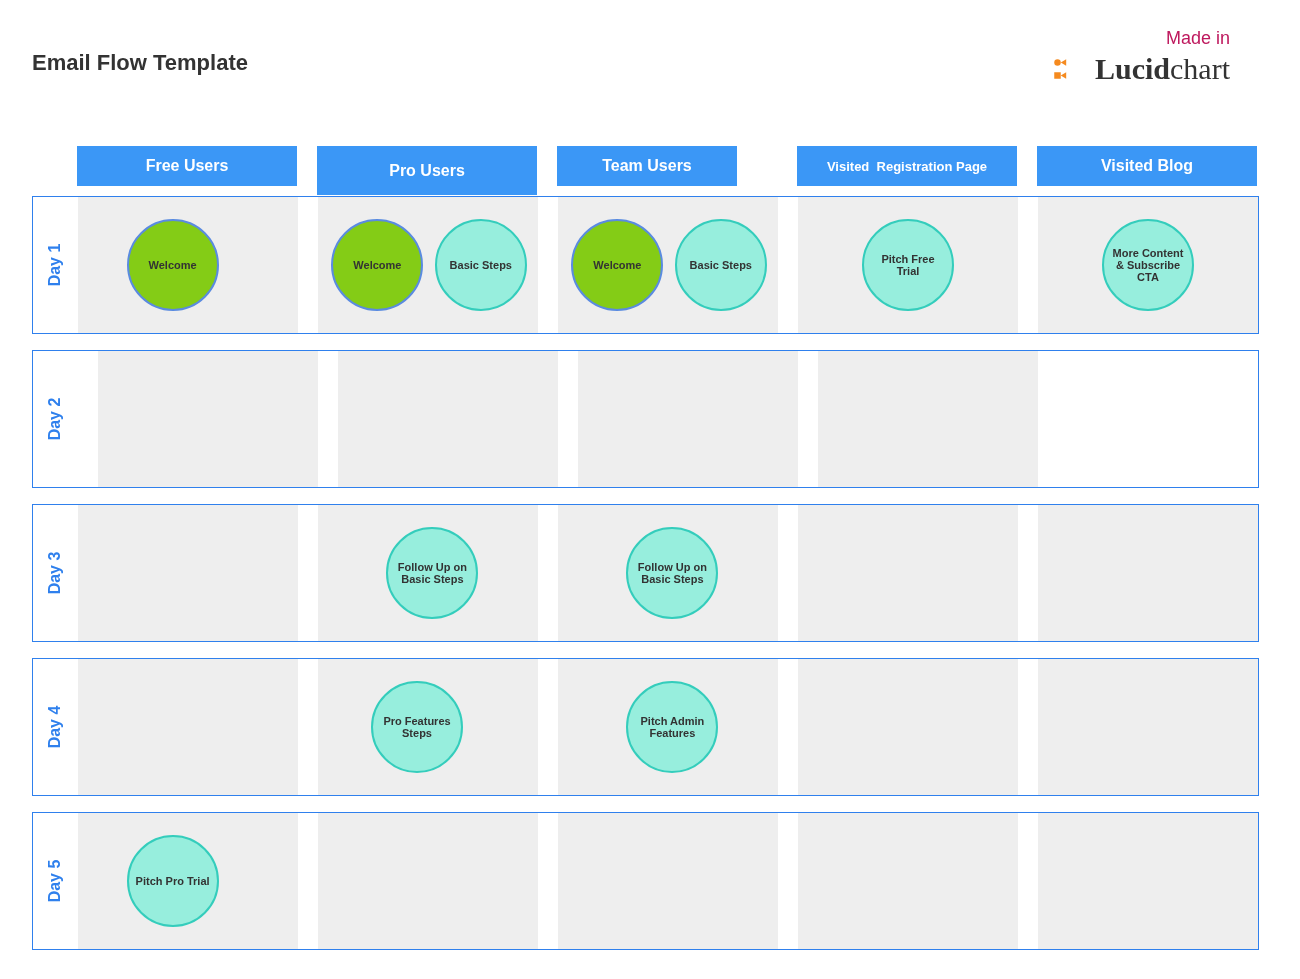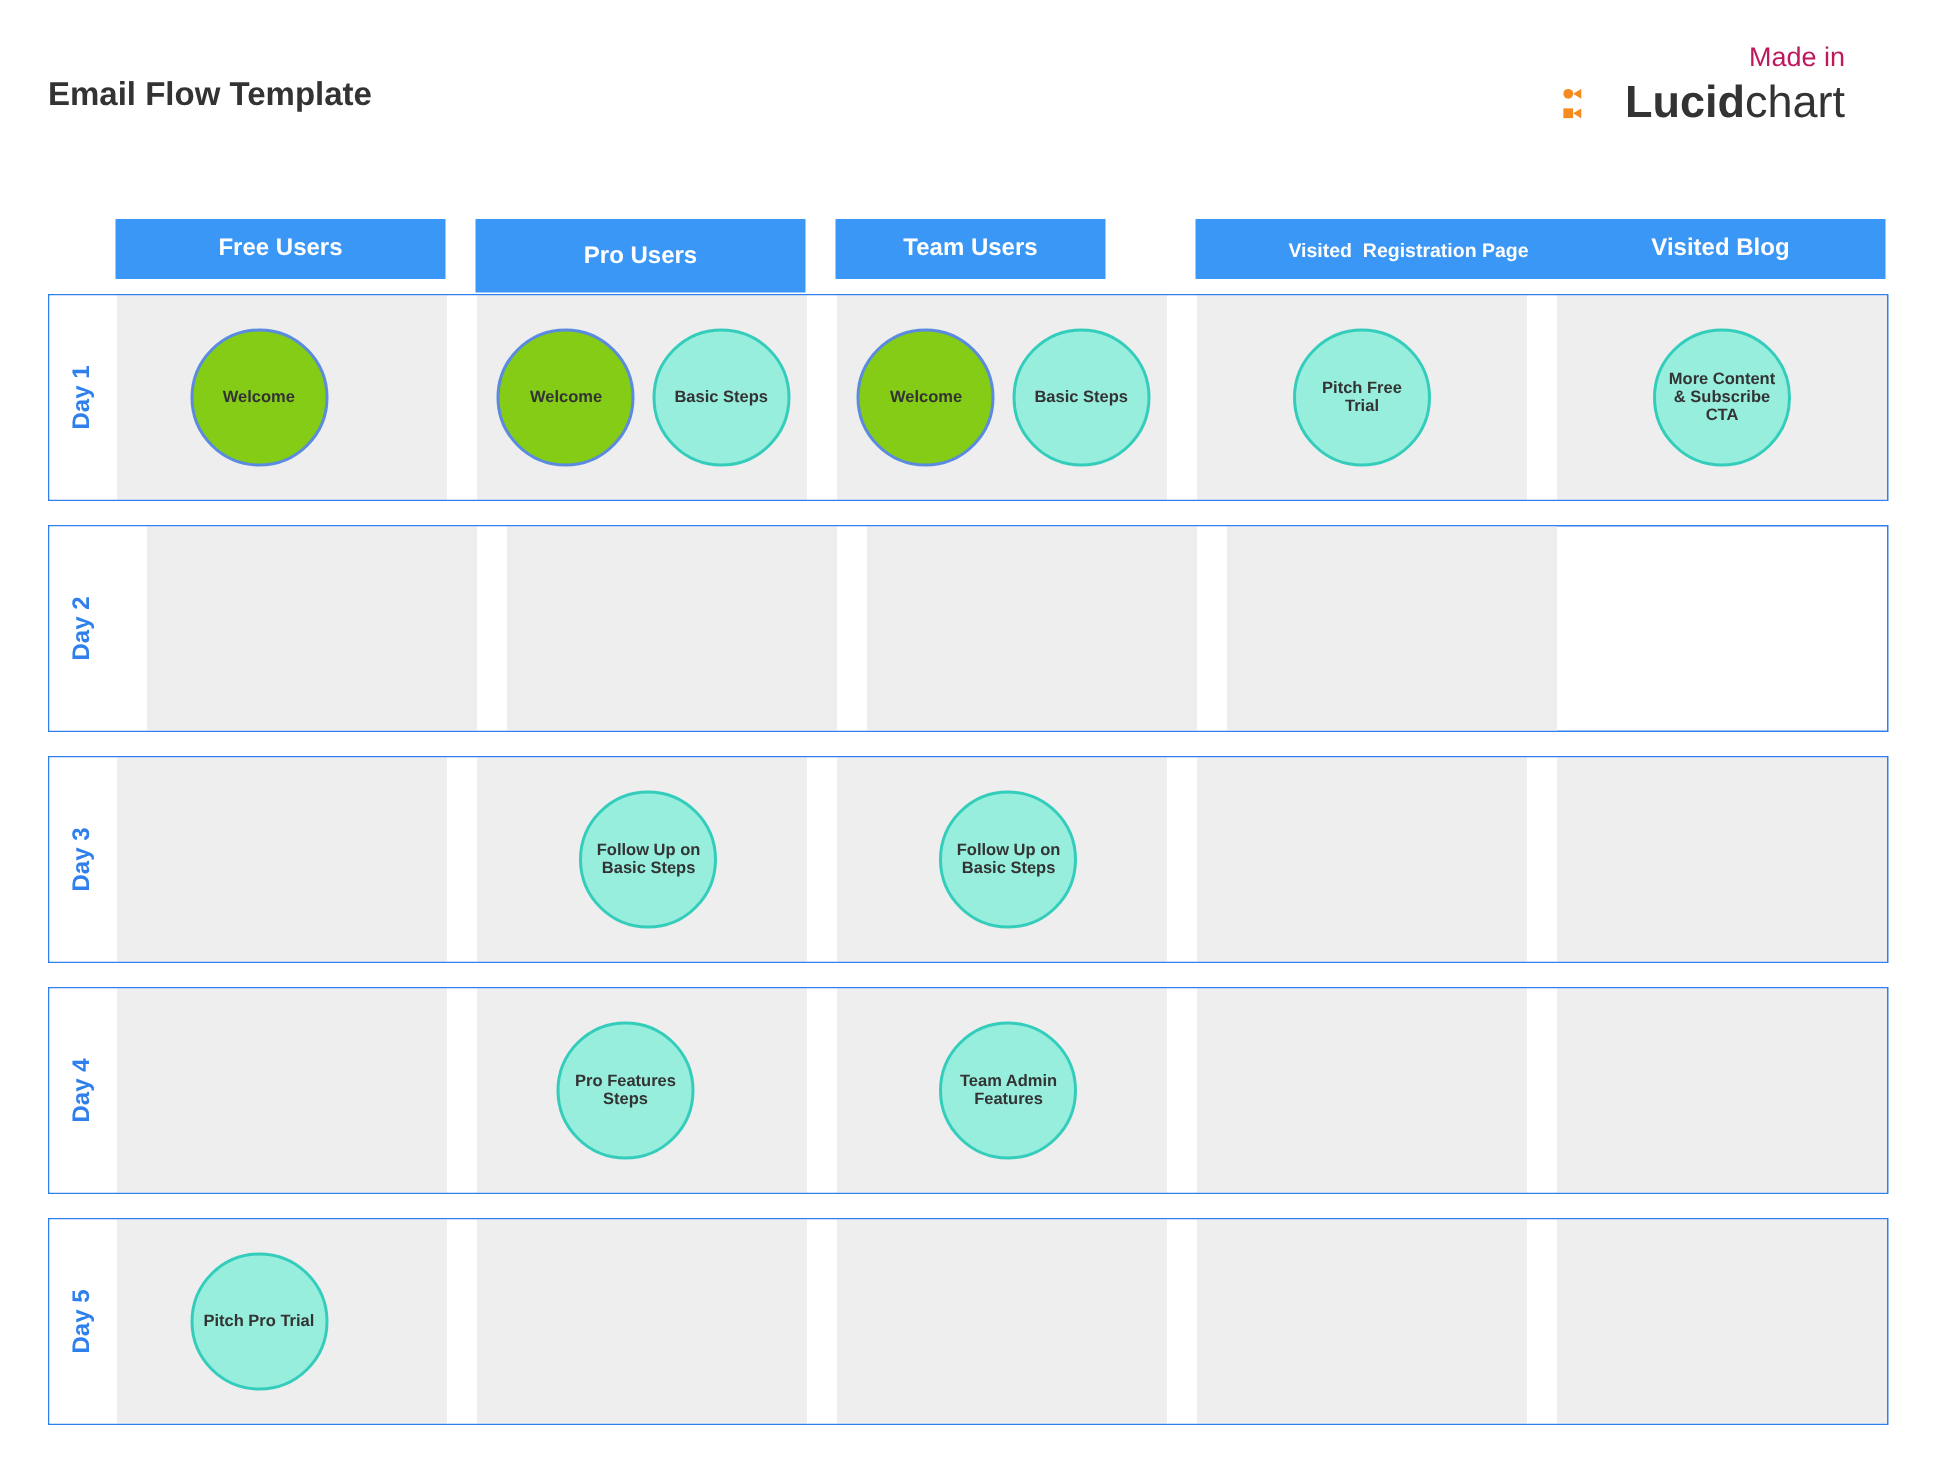--- a/index.html
+++ b/index.html
@@ -1,26 +1,26 @@
 <!DOCTYPE html>
 <html><head>
 <meta charset="utf-8">
 <style>
   html,body{margin:0;padding:0;background:#fff;font-family:Arial,Helvetica,sans-serif;color:#333;}
   .canvas{position:relative;width:1300px;height:979px;}
   .title{position:absolute;left:32px;top:50px;font-size:22px;font-weight:bold;color:#333;}
   .madein{position:absolute;right:70px;top:28px;font-size:18px;color:#be185d;}
   .logo{position:absolute;right:70px;top:50px;height:38px;display:flex;align-items:center;}
   .logo svg{height:26px;width:26px;}
-  .logo-text{font-size:30px;color:#333;margin-left:18px;}
+  .logo-text{font-size:30px;color:#333;margin-left:18px;font-family:Liberation Serif, serif;}
   .logo-text .bold{font-weight:700;}
   .logo-text .light{font-weight:400;}
 
   .col-head{position:absolute;height:40px;background:#3b97f6;color:#fff;font-weight:bold;display:flex;align-items:center;justify-content:center;font-size:16px;}
-  .col-head.small{font-size:13px;white-space:pre;padding-left:32px;}
+  .col-head.small{font-size:13px;white-space:pre;}
 
   .swim{position:absolute;border:1px solid #2f80ed;background:#fff;}
   .swim .lab{position:absolute;left:0;top:0;bottom:0;width:45px;display:flex;align-items:center;justify-content:center;color:#2f80ed;font-weight:bold;background:#fff;}
   .swim .lab span{transform:rotate(-90deg);white-space:nowrap;font-size:16px;}
   .swim .lanes{position:absolute;left:45px;right:0;top:0;bottom:0;display:flex;}
   .swim .lane{background:#eeeeee;position:relative;}
   .swim .gap{width:20px;background:#fff;}
 
   .circ{position:absolute;width:92px;height:92px;border-radius:50%;display:flex;align-items:center;justify-content:center;text-align:center;font-size:11px;font-weight:bold;color:#333;box-sizing:border-box;padding:6px;}
   .blue{background:#84cc16;border:2px solid #5a8be0;}
@@ -118,21 +118,21 @@
           <span>Day 4</span>
         </div>
         <div class="lanes">
           <div class="lane" style="width: 220px;"></div>
           <div class="gap"></div>
           <div class="lane" style="width: 220px;">
             <div class="circ mint" style="left: 53px; top: 22px;">Pro Features Steps</div>
           </div>
           <div class="gap"></div>
           <div class="lane" style="width: 220px;">
-            <div class="circ mint" style="left: 68.4px; top: 22px;">Team Admin Features</div>
+            <div class="circ mint" style="left: 68.4px; top: 22px;">Pitch Admin Features</div>
           </div>
           <div class="gap"></div>
           <div class="lane" style="width: 220px;"></div>
           <div class="gap"></div>
           <div class="lane" style="width: 220px;"></div>
         </div>
       </div>
       <div class="swim" style="left: 32px; top: 812px; width: 1225px; height: 136px;">
         <div class="lab">
           <span>Day 5</span>

